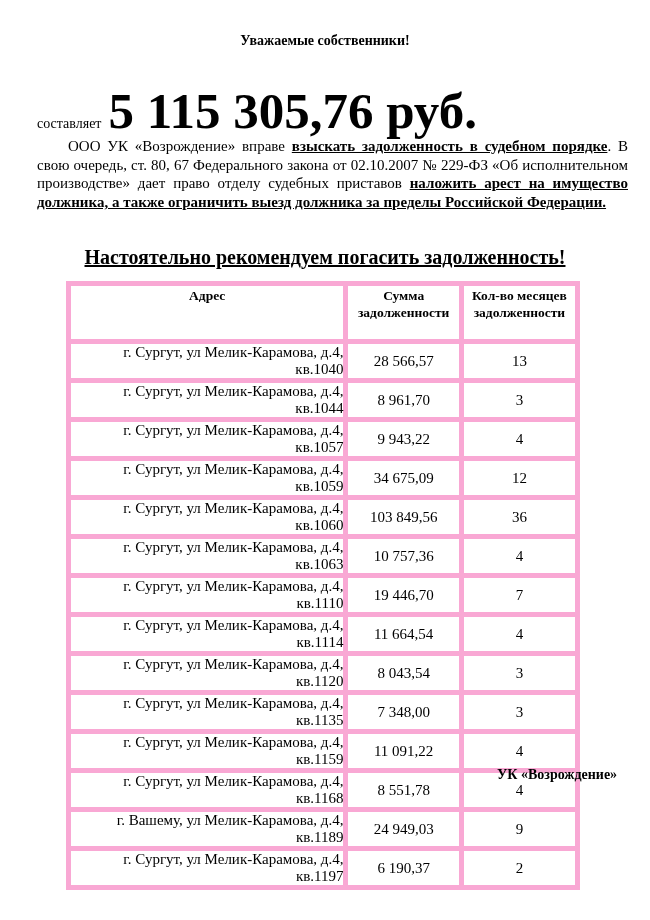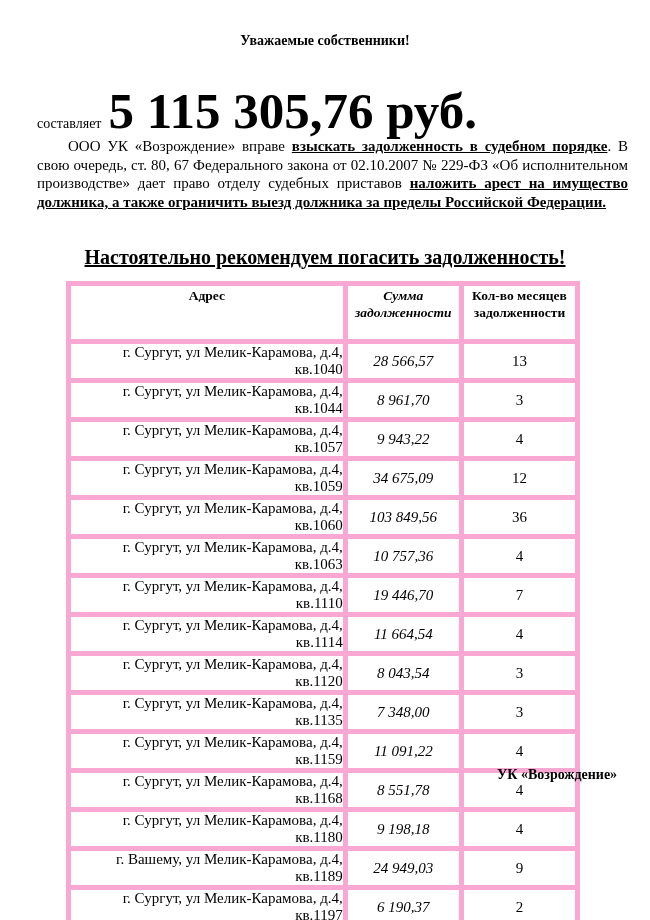--- a/index.html
+++ b/index.html
@@ -18,21 +18,21 @@
   .bu { font-weight: bold; text-decoration: underline; }
   .recommend { position: absolute; top: 246px; left: 0; width: 650px; text-align: center;
                font-weight: bold; text-decoration: underline; font-size: 20px; }
   table.debts { position: absolute; top: 281px; left: 66px; border-collapse: collapse; font-size: 15px; }
   table.debts th, table.debts td { border: 5px solid #f9a8d4; padding: 0; }
   table.debts th { font-weight: bold; font-size: 13.5px; vertical-align: top; line-height: 17px;
                    height: 52px; padding-top: 1px; }
   table.debts td { height: 17px; line-height: 17px; }
   .c-addr { width: 308px; text-align: right; padding-left: 4px !important; }
   th.c-addr { text-align: center; padding-left: 0 !important; }
-  .c-sum { width: 114px; text-align: center; font-style: italic; }
+  .c-sum { width: 114px; text-align: center; }
   .c-months { width: 115px; text-align: center; }
   .signature { position: absolute; top: 767px; left: 497px; font-weight: bold; font-size: 14px; white-space: nowrap; }
 </style>
 </head>
 <body>
 
 <div class="page">
   <div class="title">Уважаемые собственники!</div>
   <div class="amount-line">
     <span class="amount-prefix">составляет</span>
@@ -104,25 +104,20 @@
           <td class="c-addr">г. Сургут, ул Мелик-Карамова, д.4, кв.1159</td>
           <td class="c-sum">11 091,22</td>
           <td class="c-months">4</td>
         </tr>
         <tr>
           <td class="c-addr">г. Сургут, ул Мелик-Карамова, д.4, кв.1168</td>
           <td class="c-sum">8 551,78</td>
           <td class="c-months">4</td>
         </tr>
         <tr>
-          <td class="c-addr">г. Сургут, ул Мелик-Карамова, д.4, кв.1180</td>
-          <td class="c-sum">9 198,18</td>
-          <td class="c-months">4</td>
-        </tr>
-        <tr>
           <td class="c-addr">г. Вашему, ул Мелик-Карамова, д.4, кв.1189</td>
           <td class="c-sum">24 949,03</td>
           <td class="c-months">9</td>
         </tr>
         <tr>
           <td class="c-addr">г. Сургут, ул Мелик-Карамова, д.4, кв.1197</td>
           <td class="c-sum">6 190,37</td>
           <td class="c-months">2</td>
         </tr>
       </tbody>

